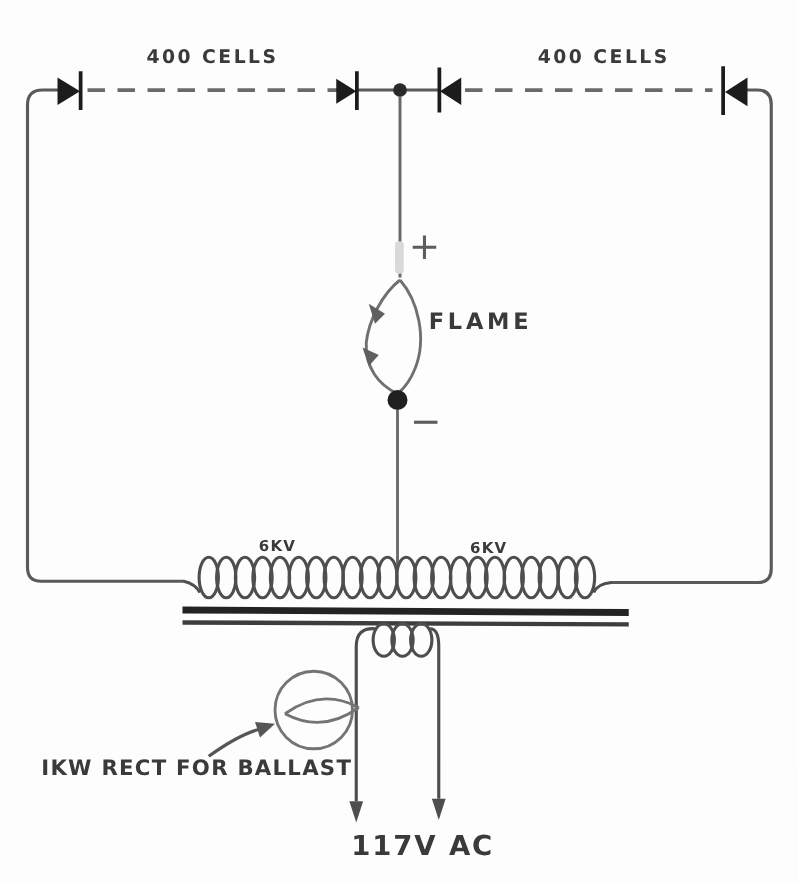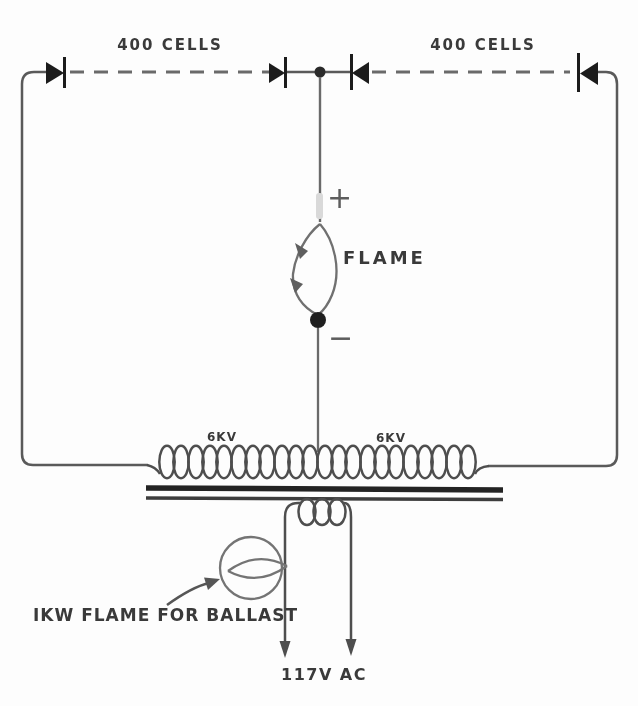--- a/index.html
+++ b/index.html
@@ -12,21 +12,21 @@
     position:absolute;color:#3a3a3a;white-space:nowrap;
     font-weight:bold;-webkit-font-smoothing:antialiased;
   }
   .lbl.center{text-align:center;}
   .cells{font-size:15px;letter-spacing:2px;width:130px;}
   .selrect{font-size:16px;letter-spacing:1.5px;width:100px;}
   .kv{font-size:12px;letter-spacing:1px;}
   .flame-lbl{font-size:18px;letter-spacing:3px;}
   .sign{font-size:30px;font-weight:normal;color:#5d5d5d;}
   .ballast{font-size:17px;letter-spacing:1px;}
-  .supply{font-size:16px;letter-spacing:1.5px;width:80px;}
+  .supply{font-size:22px;letter-spacing:1.5px;width:80px;}
 </style>
 </head>
 <body>
 
 <div id="stage">
 
   <svg id="circuit-svg" viewBox="0 0 638 706">
 
     <path d="M 34,72 L 46,72 M 34,72 Q 22,72 22,84 L 22,454 Q 22,465 33,465 L 147,465" fill="none" stroke="#5a5a5a" stroke-width="2.5" stroke-linecap="round"></path>
     <path d="M 597,72 L 606,72 Q 617,72 617,84 L 617,455 Q 617,466 606,466 L 489,466" fill="none" stroke="#5a5a5a" stroke-width="2.5" stroke-linecap="round"></path>
@@ -123,16 +123,16 @@
   <div class="lbl cells center" style="left:105px;top:36px;">400 CELLS</div>
   <div class="lbl cells center" style="left:418px;top:36px;">400 CELLS</div>
 
   <div class="lbl sign" style="left:327px;top:180px;">+</div>
   <div class="lbl flame-lbl" style="left:343px;top:247px;">FLAME</div>
   <div class="lbl sign" style="left:328px;top:320px;">−</div>
 
   <div class="lbl kv" style="left:207px;top:430px;">6KV</div>
   <div class="lbl kv" style="left:376px;top:431px;">6KV</div>
 
-  <div class="lbl ballast" style="left:33px;top:605px;">IKW FLAME FOR BALLAST</div>
+  <div class="lbl ballast" style="left:33px;top:605px;">IKW RECT FOR BALLAST</div>
   <div class="lbl supply center" style="left:281px;top:665px;">117V AC</div>
 
 </div>
 
 </body></html>

